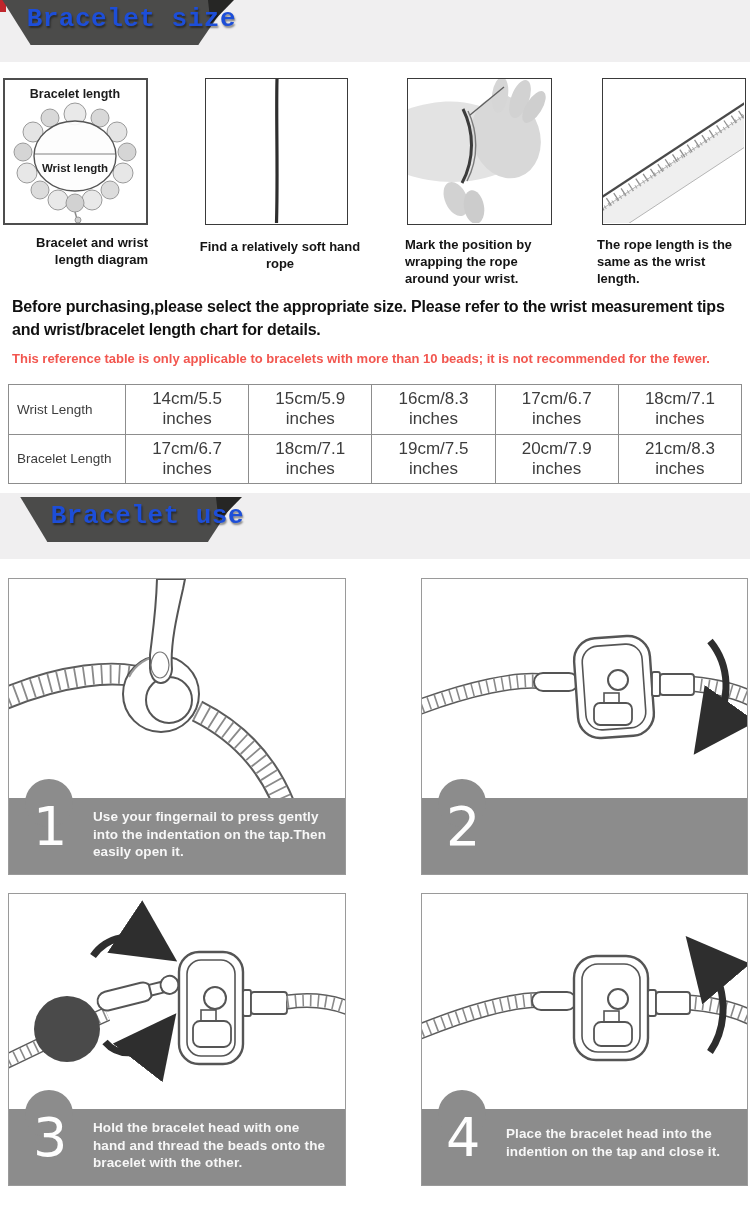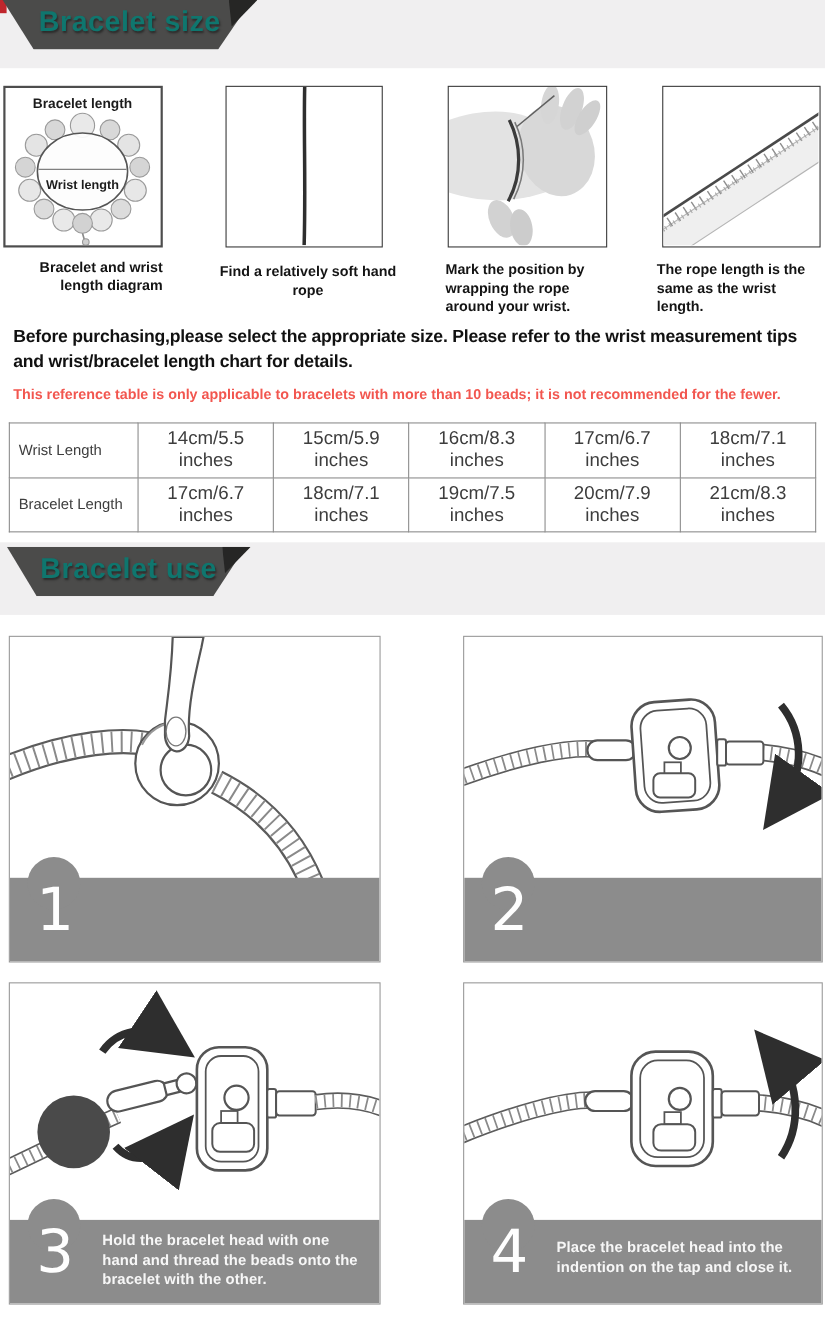--- a/index.html
+++ b/index.html
@@ -9,22 +9,22 @@
   
   .band { position:absolute; left:0; width:750px; background:#f0eff0; }
   .band1 { top:0; height:62px; }
   .band2 { top:493px; height:66px; }
 
   
   .ribbon { position:absolute; left:0; top:0; width:236px; height:45px; }
   .ribbon-red { position:absolute; left:0; top:0; width:6px; height:12px; background:#c0262c; }
   .ribbon-body { position:absolute; inset:0; background:#4b4b4a; clip-path:polygon(1% 0, 97% 0, 84% 100%, 13% 100%); box-shadow:0 2px 3px rgba(0,0,0,.25); }
   .ribbon-fold { position:absolute; right:2px; top:0; width:26px; height:24px; background:#262625; clip-path:polygon(0 0, 100% 0, 10% 100%); }
-  .ribbon-title { position:absolute; left:0; top:4px; width:100%; text-align:center; color:#0f766e;
-    font-family:Liberation Sans, sans-serif; font-weight:bold; font-size:26px; letter-spacing:.5px;
+  .ribbon-title { position:absolute; left:0; top:4px; width:100%; text-align:right; color:#1d4ed8;
+    font-family:Liberation Mono, monospace; font-weight:bold; font-size:26px; letter-spacing:.5px;
     text-shadow:1px 2px 2px rgba(0,0,0,.45); }
 
   
   .figbox { position:absolute; background:#fff; overflow:hidden; }
   .figbox svg { display:block; }
   .fig-caption { position:absolute; font-weight:bold; color:#141414; font-size:13px; line-height:1.3; }
 
   .intro { position:absolute; left:12px; top:295px; width:734px; color:#111;
     font-weight:bold; font-size:16px; letter-spacing:-0.2px; line-height:1.45; }
   .warning { position:absolute; left:12px; top:351px; width:734px; color:#f2564f;
@@ -139,21 +139,21 @@
       <td>17cm/6.7 inches</td>
       <td>18cm/7.1 inches</td>
       <td>19cm/7.5 inches</td>
       <td>20cm/7.9 inches</td>
       <td>21cm/8.3 inches</td>
     </tr>
   </tbody>
     </table>
 
   <div class="band band2"></div>
-  <div class="ribbon" style="left:4px;top:497px;width:226px;">
+  <div class="ribbon" style="left:18px;top:497px;width:226px;">
     <div class="ribbon-body"></div>
     <div class="ribbon-fold"></div>
     <div class="ribbon-title">Bracelet use</div>
   </div>
 
   <div class="panel" style="left:8px;top:578px;width:338px;height:297px;">
     <svg class="illus" width="336" height="221" viewBox="0 0 336 221">
 
       <path d="M-10 122 C 50 96 110 88 142 102" stroke="#5c5c5c" stroke-width="23" fill="none"></path>
       <path d="M-10 122 C 50 96 110 88 142 102" stroke="#ffffff" stroke-width="19" fill="none"></path>
@@ -166,20 +166,21 @@
       <circle cx="152" cy="115" r="38" fill="#ffffff" stroke="#555" stroke-width="2"></circle>
       <circle cx="160" cy="121" r="23" fill="#ffffff" stroke="#555" stroke-width="2"></circle>
       <path d="M120 98 A38 38 0 0 1 152 77" stroke="#999" stroke-width="2" fill="none"></path>
 
       <path d="M148 0 C 147 34 143 58 141 76 L141 88 A11 15 0 0 0 163 90 C 161 66 168 36 174 10 L176 0 Z" fill="#ffffff" stroke="#555" stroke-width="2"></path>
       <ellipse cx="151" cy="86" rx="9" ry="13" fill="#fff" stroke="#777" stroke-width="1.2"></ellipse>
     </svg>
     <div class="capbar">
       <div class="bump"></div>
       <div class="num">1</div>
+      <div class="captext">Use your fingernail to press gently into the indentation on the tap.Then easily open it.</div>
     </div>
   </div>
 
   <div class="panel" style="left:421px;top:578px;width:327px;height:297px;">
     <svg class="illus" width="325" height="221" viewBox="0 0 325 221">
       <defs>
         <marker id="ah2" markerWidth="9" markerHeight="9" refX="4.5" refY="4.5" orient="auto">
           <path d="M0 0 L9 4.5 L0 9 Z" fill="#2e2e2e"></path>
         </marker>
       </defs>

